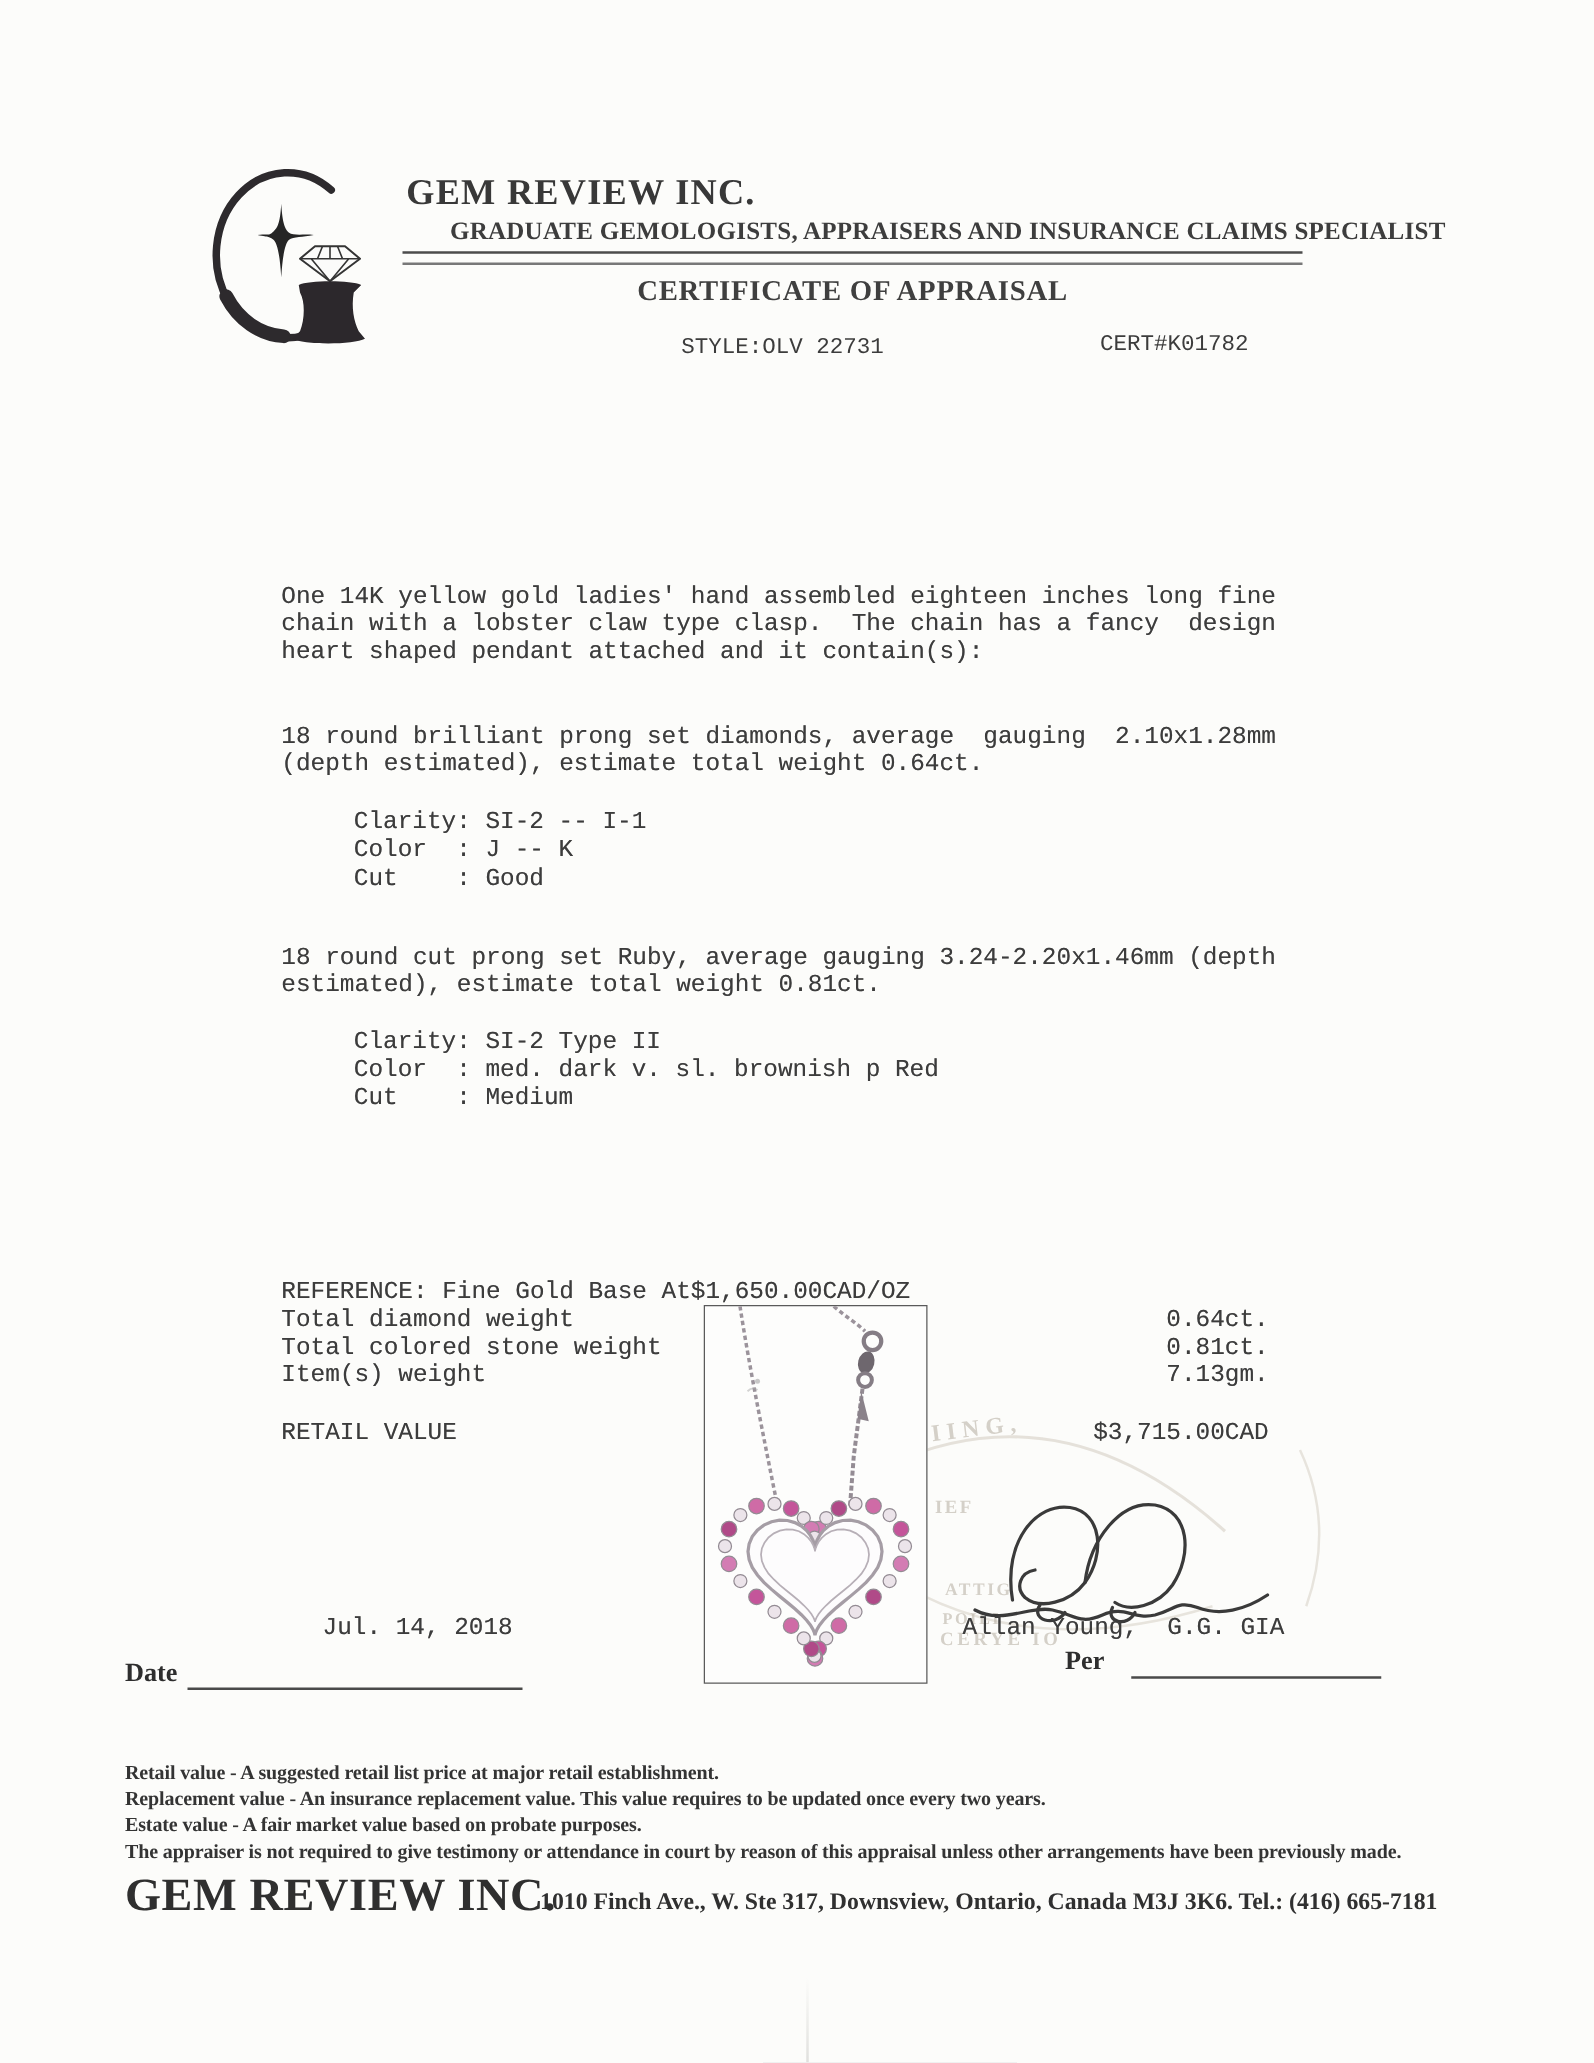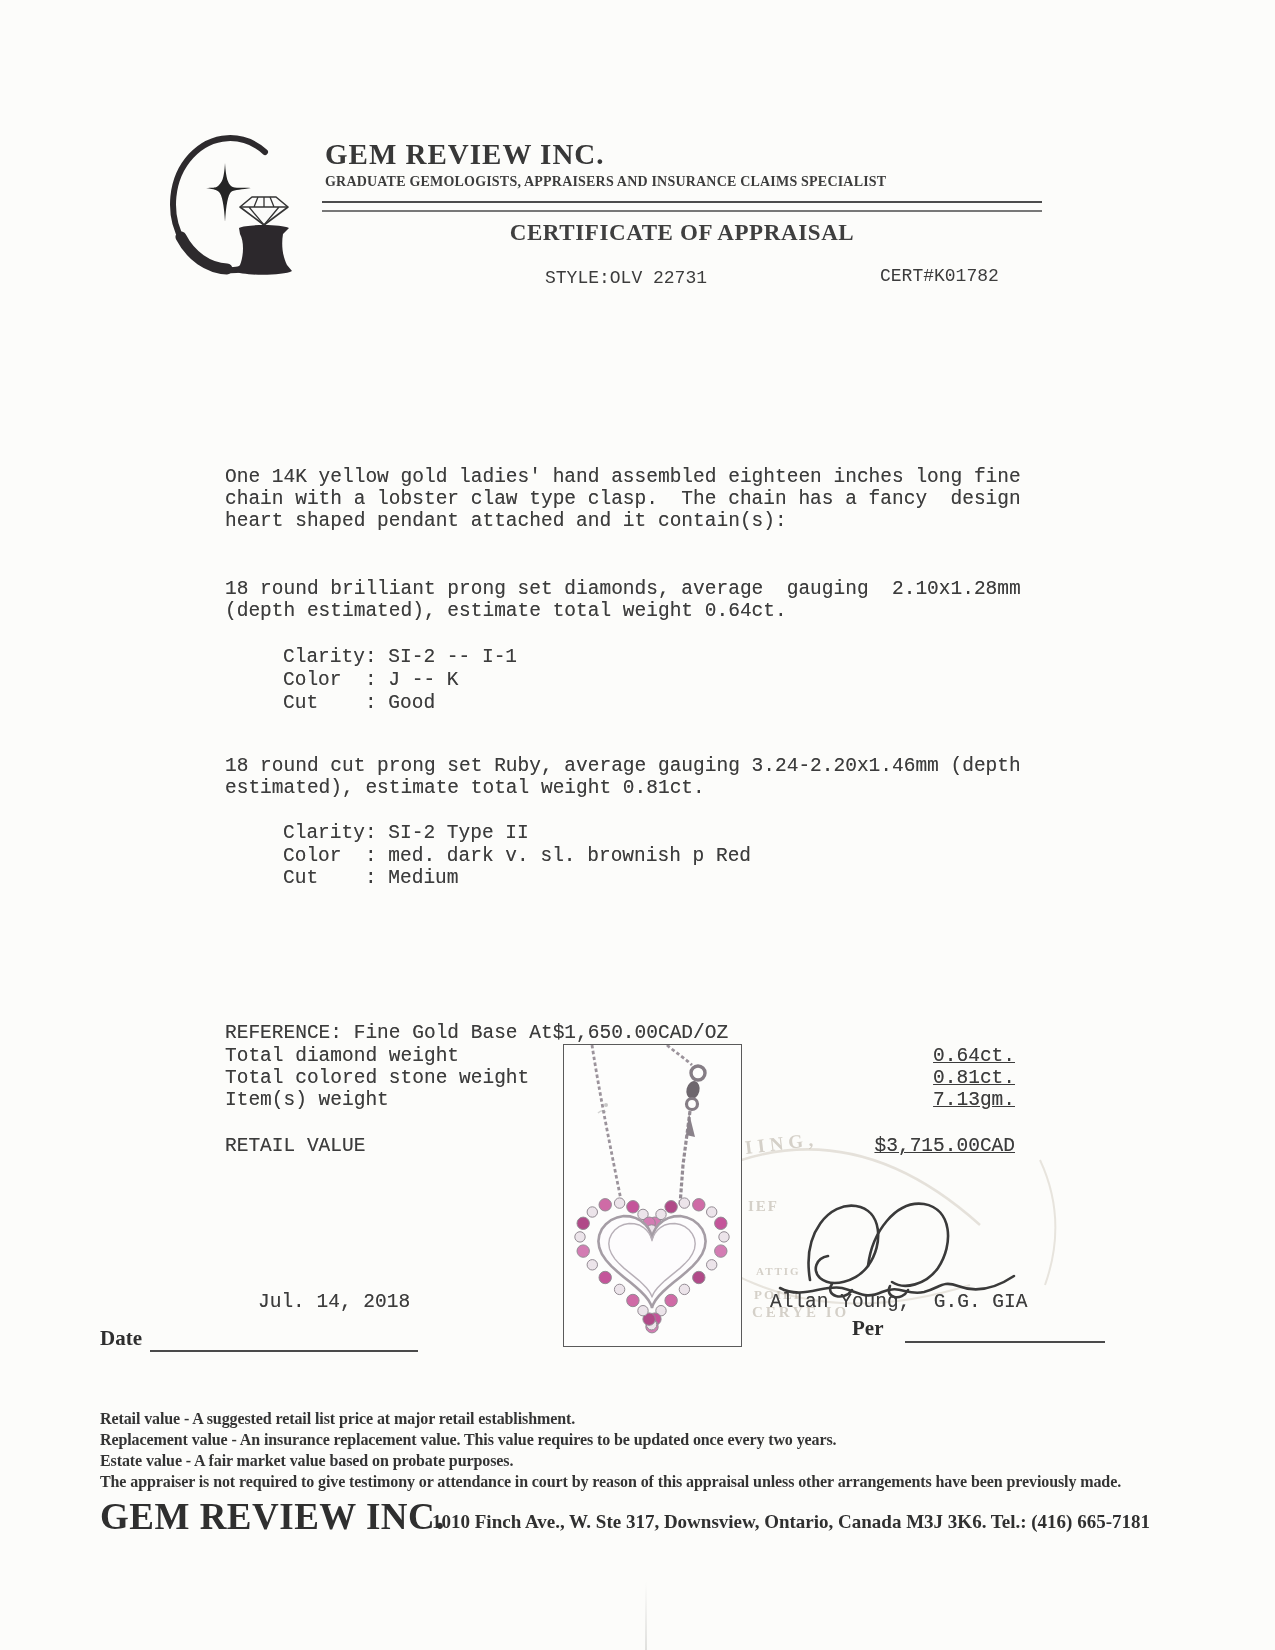--- a/index.html
+++ b/index.html
@@ -4,27 +4,27 @@
 <style>
   html,body{margin:0;padding:0;background:#e8e8e8;}
   .page{
     position:relative;width:1275px;height:1650px;margin:0 auto;
     background:#fcfcfa;overflow:hidden;
     font-family:"Liberation Serif",serif;color:#3a3a3a;
   }
   .abs{position:absolute;}
   
   .company-name{font-size:29px;font-weight:bold;letter-spacing:1px;color:#383838;}
-  .tagline{font-size:14px;font-weight:bold;letter-spacing:.2px;color:#3d3d3d;}
+  .tagline{font-size:20px;font-weight:bold;letter-spacing:.2px;color:#3d3d3d;margin-left:35px;}
   .rule2{height:7px;border-top:2px solid #4c4c4c;border-bottom:2px solid #787878;}
   .cert-title{font-size:23px;font-weight:bold;letter-spacing:.6px;text-align:center;color:#3f3f3f;}
   .mono{font-family:"Liberation Mono","DejaVu Sans Mono",monospace;color:#3c3c3c;}
   .mono-sm{font-size:18px;}
   .body-text{font-size:19.5px;line-height:22px;white-space:pre;text-shadow:0 0 .5px rgba(70,70,70,.55);}
-  .val-col{width:185px;text-align:right;text-decoration:underline;}
+  .val-col{width:185px;text-align:right;}
   
   .photo-box{width:177px;height:301px;border:1.5px solid #5a5a5a;background:#fdfdfc;}
   
   .sign-label{font-size:21px;font-weight:bold;color:#2e2e2e;}
   .u-line{border-bottom:2.2px solid #4a4a4a;height:0;}
   
   .fine{font-size:16px;font-weight:bold;color:#343434;letter-spacing:-.1px;white-space:nowrap;}
   .footer-co{font-size:37px;font-weight:bold;letter-spacing:.5px;color:#2f2f2f;}
   .footer-addr{font-size:19px;font-weight:bold;color:#303030;white-space:nowrap;}
   
@@ -82,21 +82,21 @@
 
   <div>
     <svg class="abs" style="left:640px;top:1100px;opacity:.5" width="430" height="230" viewBox="0 0 430 230">
       <path d="M70,72 Q210,8 340,125" fill="none" stroke="#cfc8bc" stroke-width="2.5"></path>
       <path d="M55,150 Q170,235 330,185" fill="none" stroke="#d4cdc1" stroke-width="2"></path>
       <path d="M400,60 Q428,120 405,185" fill="none" stroke="#d4cdc1" stroke-width="2"></path>
     </svg>
     <div class="wm" style="left:722px;top:1134px;font-size:19px;letter-spacing:5px;transform:rotate(-7deg)">MIING,</div>
     <div class="wm" style="left:748px;top:1198px;font-size:15px;letter-spacing:2px">IEF</div>
     <div class="wm" style="left:752px;top:1304px;font-size:15px;letter-spacing:3px">CERYE IO</div>
-    <div class="wm" style="left:756px;top:1265px;font-size:11px;letter-spacing:2px">ATTIG</div>
+    <div class="wm" style="left:756px;top:1265px;font-size:14px;letter-spacing:2px">ATTIG</div>
     <div class="wm" style="left:754px;top:1287px;font-size:13px;letter-spacing:2px">POILI</div>
   </div>
 
   <div class="abs photo-box" style="left:563px;top:1044px">
     <svg width="177" height="301" viewBox="0 0 177 301">
 
       <path d="M28,0 C36,52 48,110 58,160" fill="none" stroke="#9b939b" stroke-width="2.8" stroke-dasharray="3.5 2.5"></path>
       <path d="M103,0 C112,8 122,14 128,20" fill="none" stroke="#9b939b" stroke-width="2.8" stroke-dasharray="3.5 2.5"></path>
       <circle cx="134" cy="28" r="7" fill="none" stroke="#857d85" stroke-width="3.4"></circle>
       <ellipse cx="129" cy="45" rx="6.5" ry="9" transform="rotate(14 129 45)" fill="#6e676e"></ellipse>

